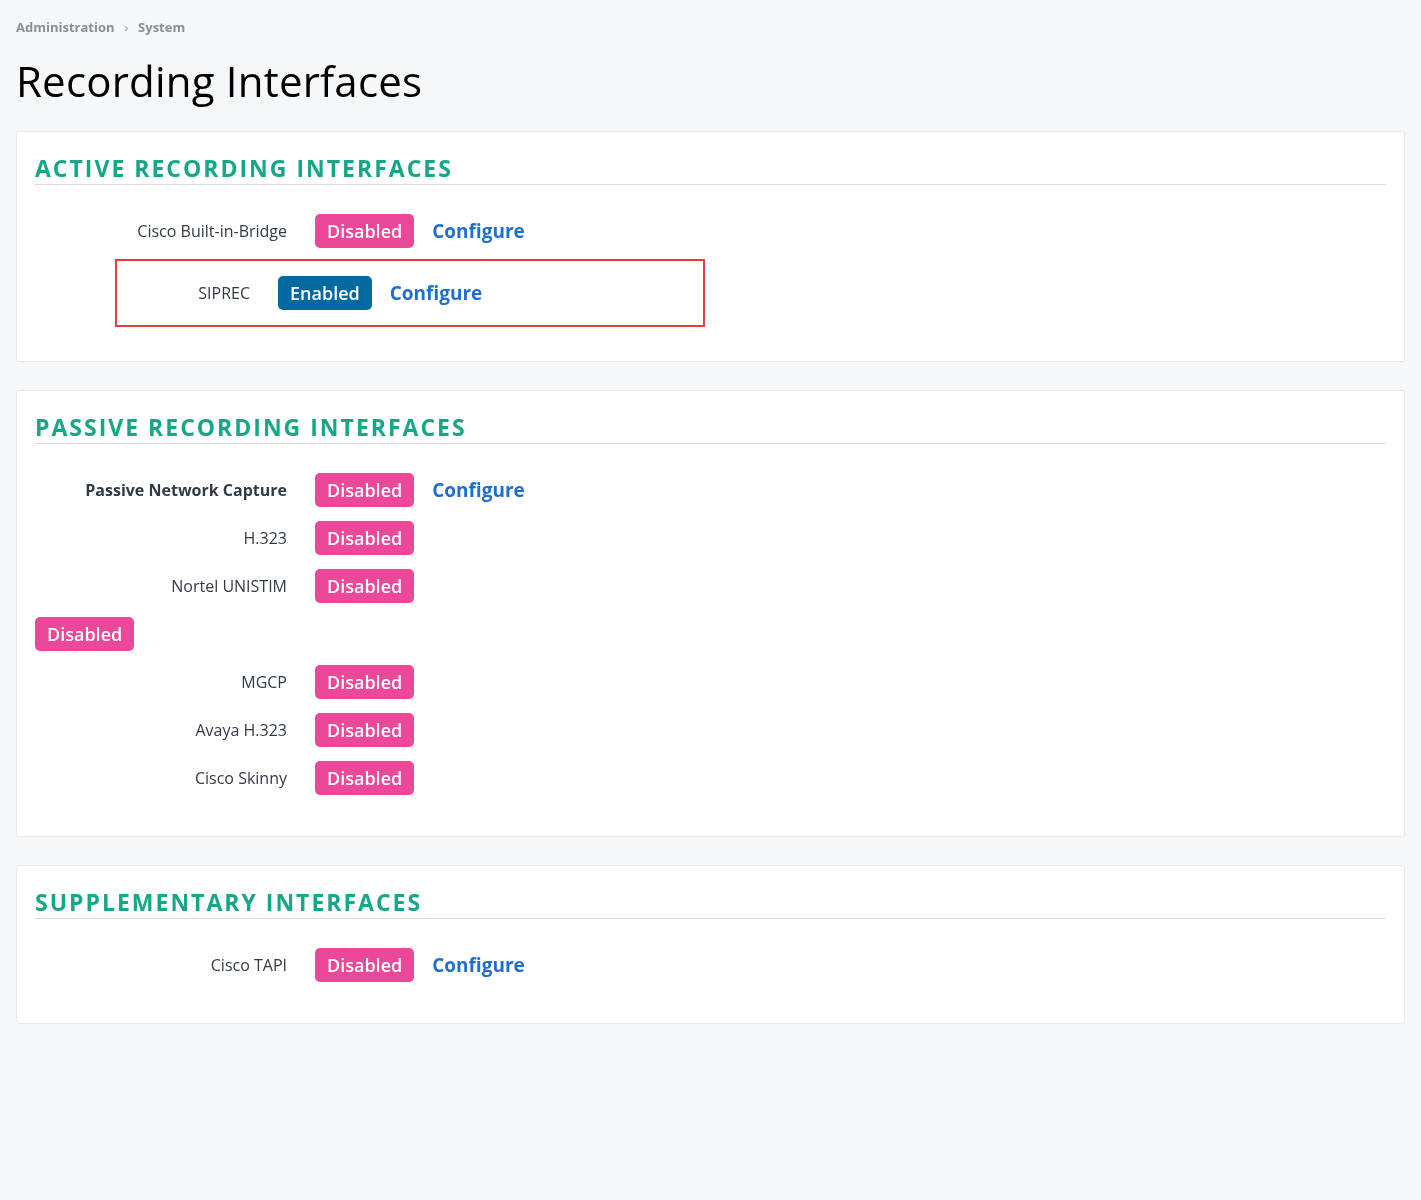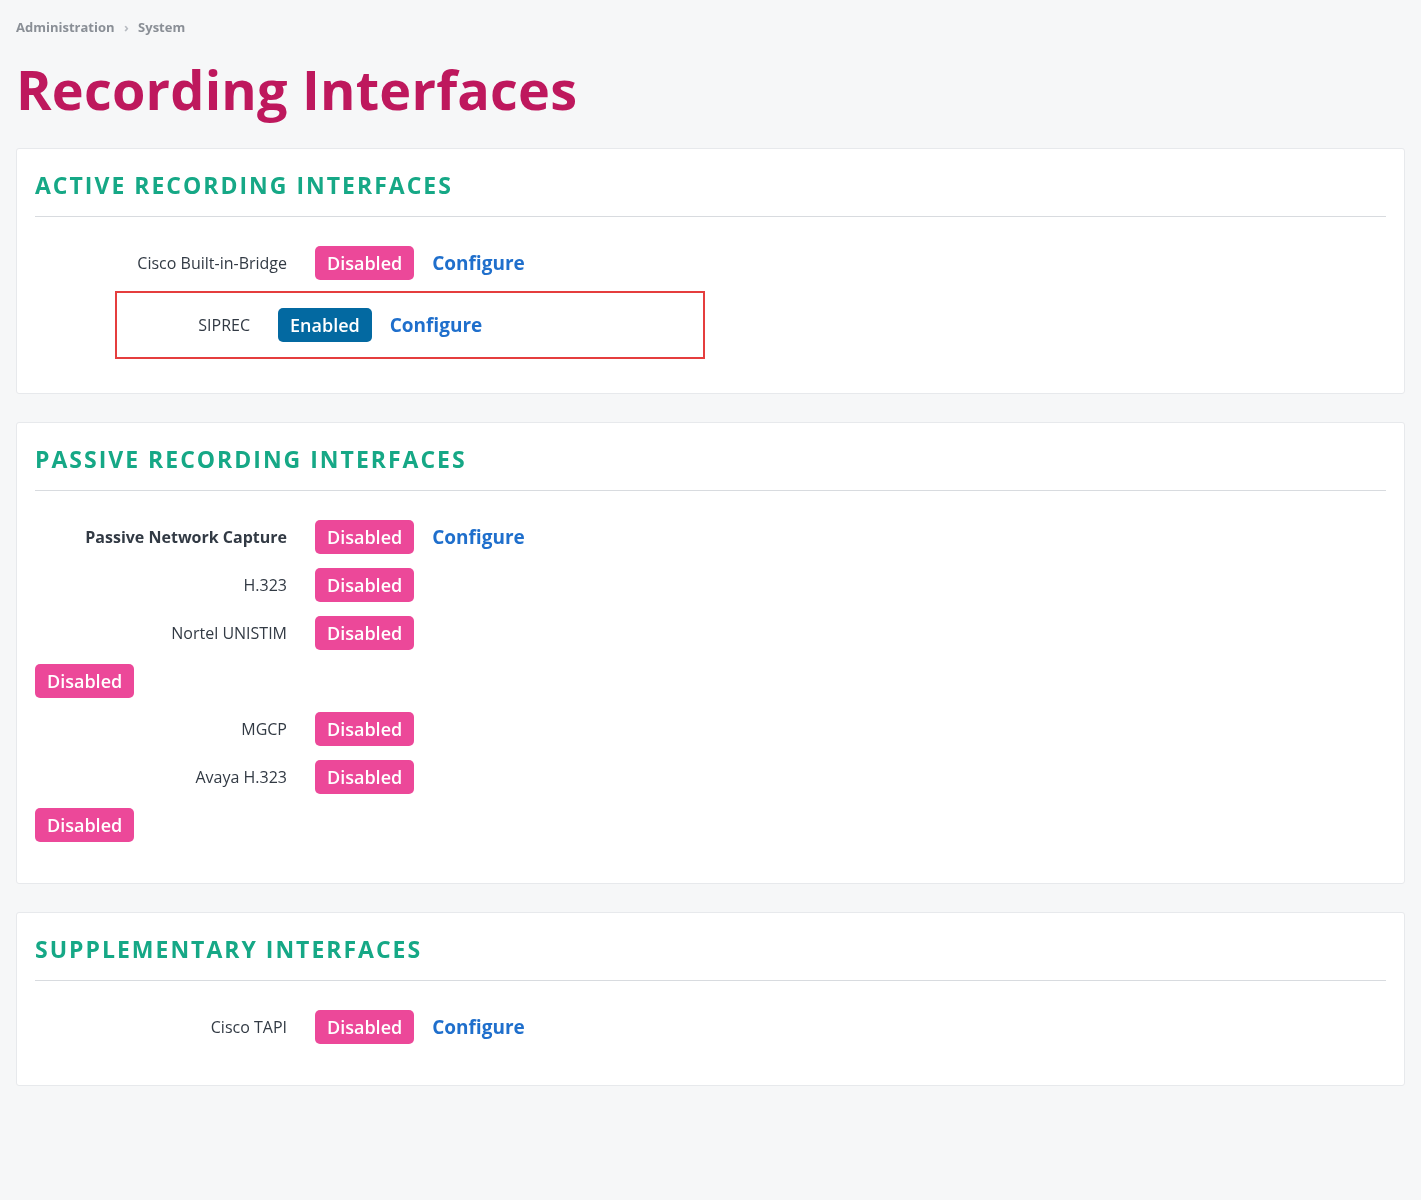--- a/index.html
+++ b/index.html
@@ -14,40 +14,40 @@
       font-size: 13px;
       color: #8a8f96;
       margin-bottom: 16px;
       font-weight: bold;
     }
     .breadcrumb .chev {
       margin: 0 6px;
       color: #b8bcc2;
     }
     .page-title {
-      font-size: 54px;
-      font-weight: 700;
-      color: #be185d;
+      font-size: 42px;
+      font-weight: 400;
+      color: #000000;
       margin-bottom: 22px;
       letter-spacing: 0.2px;
     }
     .panel {
       background: #fff;
       border: 1px solid #e7e9ec;
       border-radius: 3px;
       margin-bottom: 28px;
       padding: 20px 18px 34px 18px;
     }
     .section-title {
       color: #16a886;
       font-size: 23px;
       font-weight: 700;
       letter-spacing: 2px;
       text-transform: uppercase;
-      padding-bottom: 15px;
+      padding-bottom: 0;
       border-bottom: 1px solid #d8dbdf;
       margin-bottom: 22px;
     }
     .rows { display: flex; flex-direction: column; }
     .row {
       display: flex;
       align-items: center;
       padding: 7px 0;
     }
     .row .label {
@@ -137,20 +137,21 @@
     </div>
     <div class="row">
       <span class="label">MGCP</span>
       <span class="badge disabled">Disabled</span>
     </div>
     <div class="row">
       <span class="label">Avaya H.323</span>
       <span class="badge disabled">Disabled</span>
     </div>
     <div class="row">
+      <span class="label">Cisco Skinny</span>
       <span class="badge disabled">Disabled</span>
     </div>
   </div>
 </div>
 
 <div class="panel">
   <div class="section-title">SUPPLEMENTARY  INTERFACES</div>
   <div class="rows">
     <div class="row">
       <span class="label">Cisco TAPI</span>

